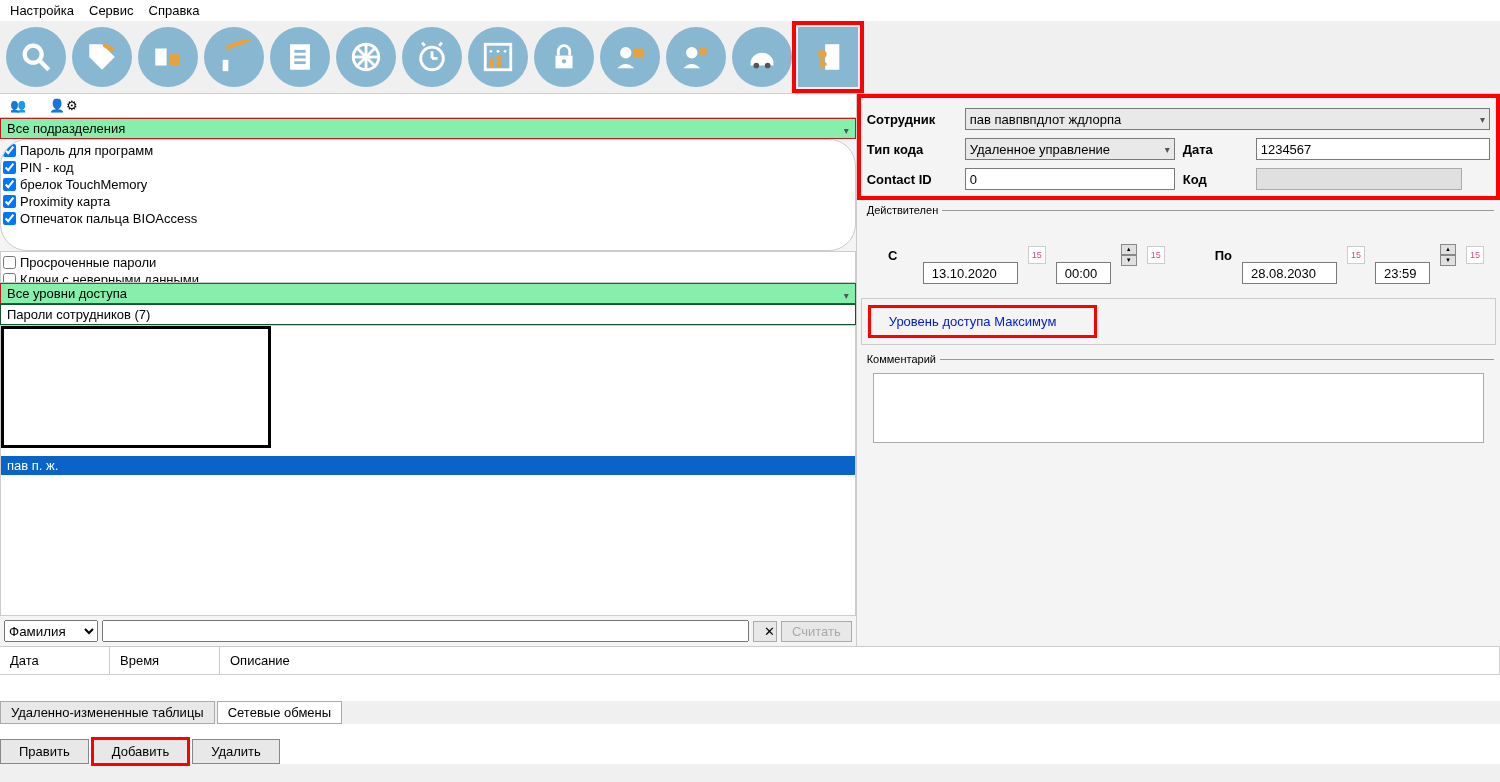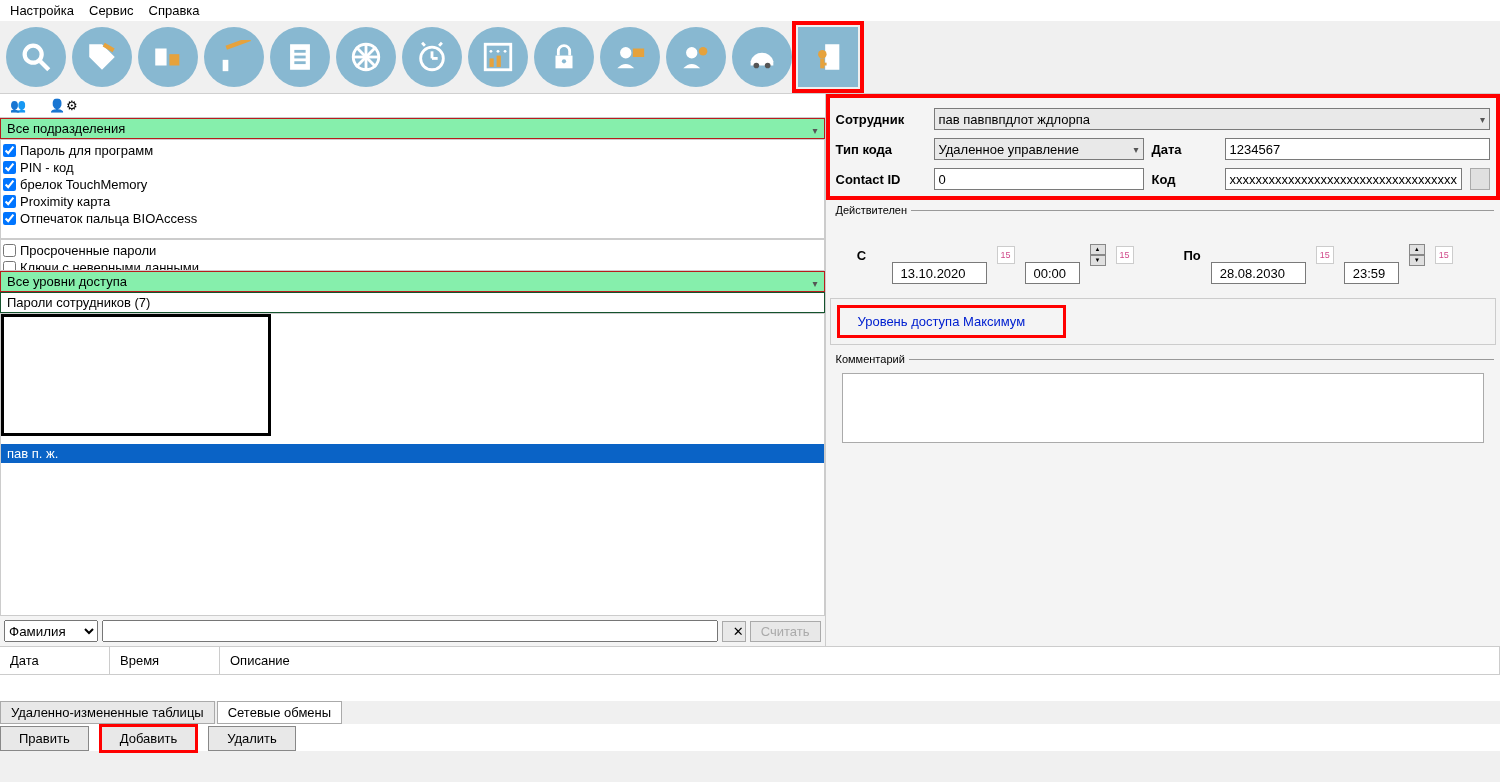--- a/index.html
+++ b/index.html
@@ -37,21 +37,21 @@
   .left { width: 870px; border-right: 1px solid #ccc; background: #f4f4f4; display:flex; flex-direction:column;}
   .right { flex:1; background:#f4f4f4; display:flex; flex-direction:column; position:relative;}
   .tabstrip { background:#fff; border-bottom:1px solid #ccc; padding:2px;}
   .mini-tab { display:inline-block; padding:2px 8px; cursor:pointer; margin-right:4px;}
   .dropdown-row {
     background:#86efac; border:1px solid #b91c1c; padding:2px 6px;
     display:flex; justify-content:space-between; align-items:flex-end;
     cursor:pointer;
   }
   .check-list { background:#fff; border:1px solid #ccc; padding:2px; overflow-y:auto;}
-  .check-list.upper { height:100px;}
+  .check-list.upper { height:112px;border-radius:27px;}
   .check-list.lower { height:32px;}
   .check-item { display:flex; align-items:center; gap:4px; line-height:17px;}
   .check-item input { margin:0;}
   .section-head { background:#fff; border:1px solid #14532d; padding:2px 6px;}
   .emp-list { background:#fff; border:1px solid #ccc; flex:1; overflow:auto; position:relative;}
   .black-box { position:absolute; top:0; left:0; width:270px; height:122px; border:3px solid #000; background:#fff;}
   .sel-row { background:#0a63c6; color:#fff; padding:2px 6px; margin-top:130px;}
   .search-row { display:flex; gap:4px; padding:4px; align-items:center;}
   .search-row select, .search-row input { height:22px; }
   .search-row select { width:94px;}
@@ -78,21 +78,21 @@
   .red-box { border:3px solid red; display:inline-block; padding:6px 30px 6px 10px; margin:6px;}
   .comment-box { margin:4px 10px; }
   .comment-area { background:#fff; border:1px solid #aaa; width:100%; height:70px;}
   
   .bottom { border-top:1px solid #ccc; background:#fff;}
   .grid-head { display:flex; border-bottom:1px solid #ccc;}
   .grid-head div { padding:6px 10px; border-right:1px solid #ccc;}
   .bottom-tabs { display:flex; background:#f0f0f0; }
   .bottom-tab { padding:3px 10px; border:1px solid #aaa; background:#e8e8e8; margin-right:2px; cursor:pointer;}
   .bottom-tab.active { background:#fff;}
-  .bottom-btns { display:flex; gap:12px; margin-top:2px;}
+  .bottom-btns { display:flex; gap:4px; margin-top:15px;}
   .bottom-btn { padding:4px 18px; border:1px solid #888; background:#e8e8e8; cursor:pointer;}
   .bottom-btn.redbox { outline:3px solid red; outline-offset:-1px;}
   fieldset.plain { border:none; border-top:1px solid #999; margin:4px 6px; padding:4px 0 0 0;}
   fieldset.plain legend { padding:0 4px; font-size:11px;}
 </style>
 </head>
 <body>
 
 <div class="menubar">
   <span>Настройка</span>
@@ -273,21 +273,20 @@
       <div class="combo">
         <span>Удаленное управление</span>
         <span class="chev">▾</span>
       </div>
       <div class="label">Дата</div>
       <div class="field" style="grid-column:4/6">1234567</div>
 
       <div class="label">Contact ID</div>
       <div class="field">0</div>
       <div class="label">Код</div>
-      <div class="field">xxxxxxxxxxxxxxxxxxxxxxxxxxxxxxxxxxx</div>
       <div style="background:#e0e0e0;border:1px solid #aaa;height:22px;"></div>
     </div>
 
     <fieldset class="plain">
       <legend>Действителен</legend>
       <div class="valid-row">
         <span class="label" style="width:40px;text-align:center">С</span>
         <div class="date-inp">13.10.2020</div>
         <span class="mini-cal">15</span>
         <div class="date-inp time-inp">00:00</div>

